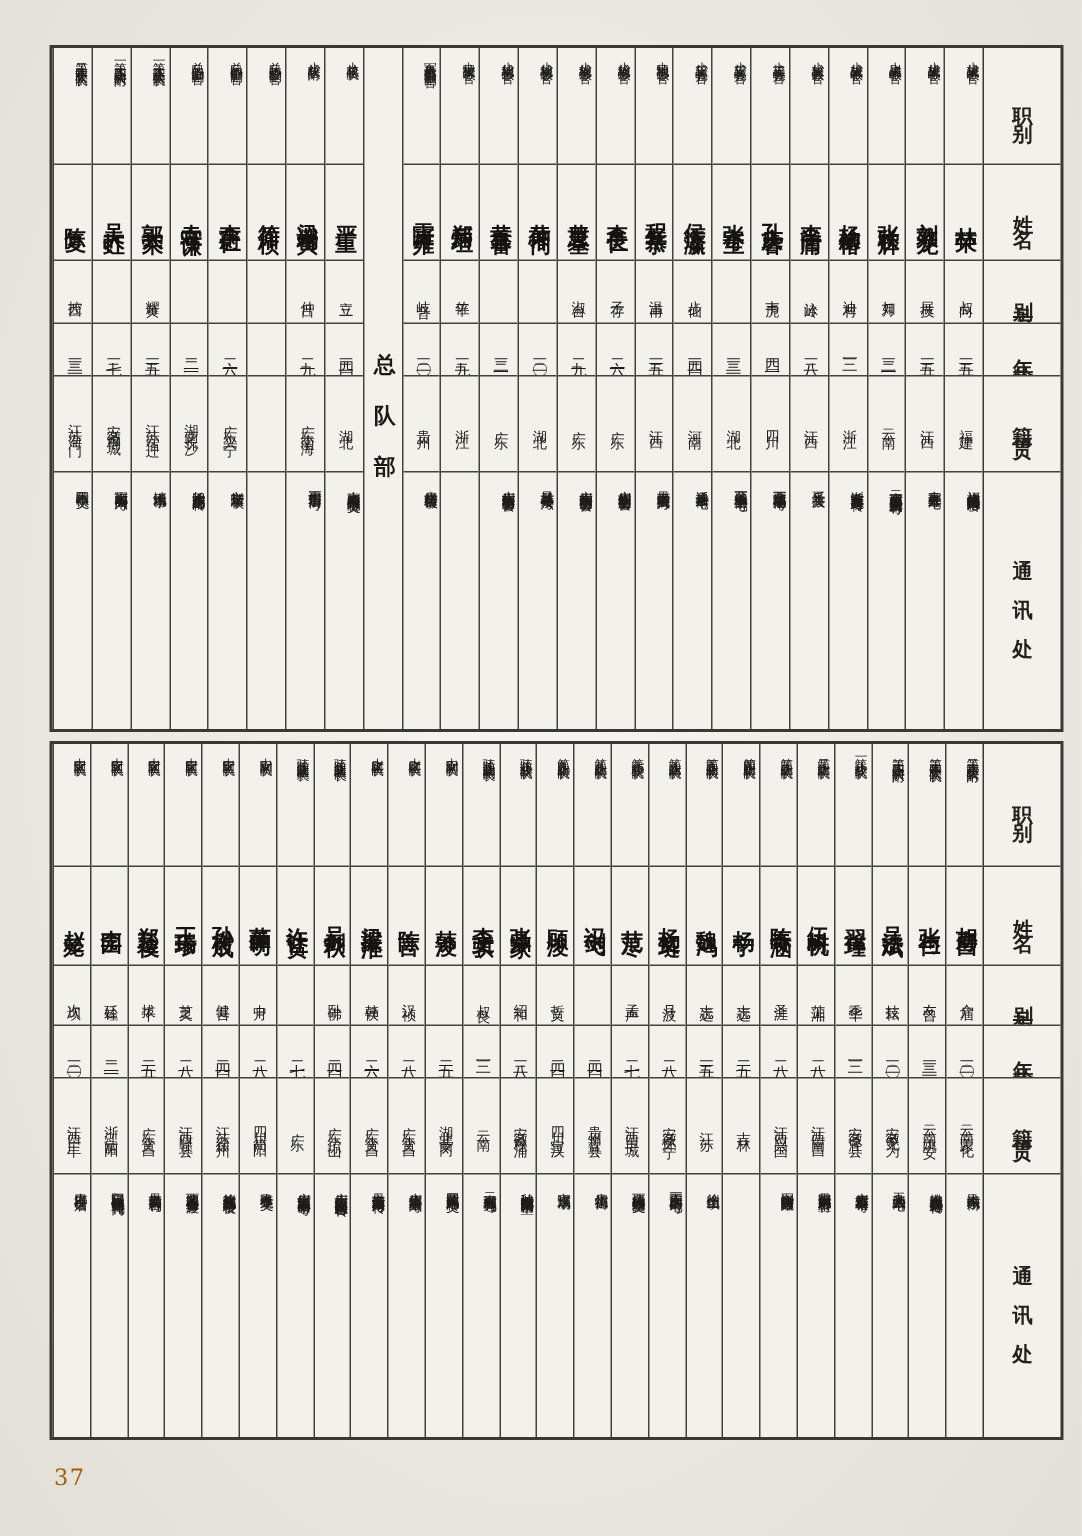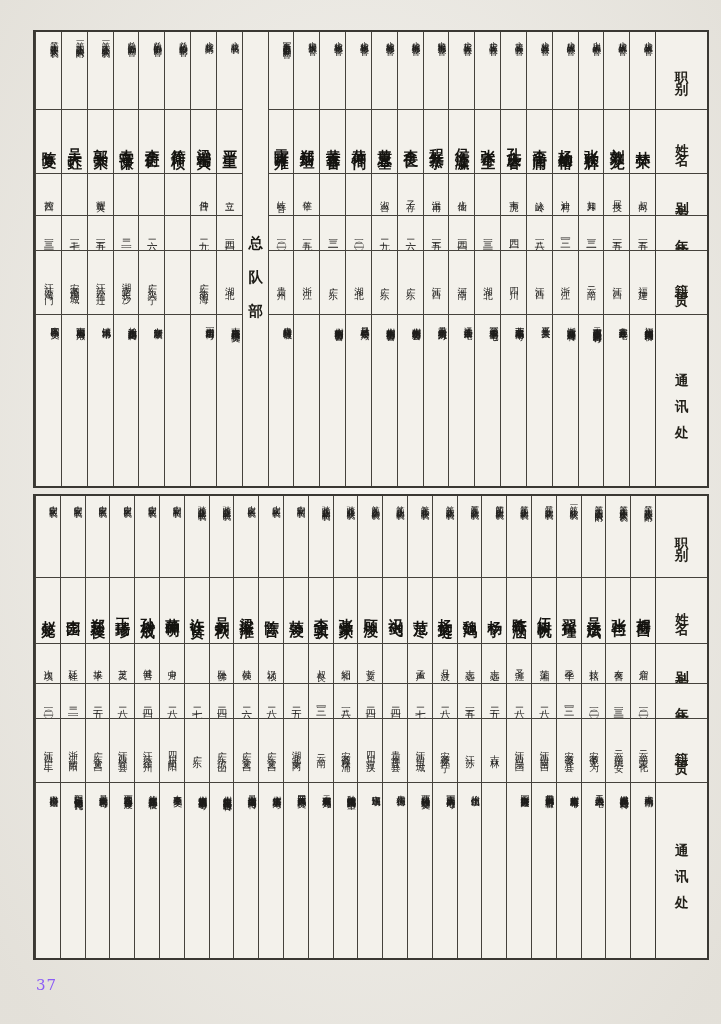--- a/index.html
+++ b/index.html
@@ -67,21 +67,21 @@
   .sectioncol{
     flex:1 1 0;min-width:0;border-left:1px solid #45423c;box-sizing:border-box;
     display:flex;justify-content:center;align-items:center;
   }
   .sectioncol>span{
     writing-mode:vertical-rl;text-orientation:upright;
     font-size:14.5px;font-weight:bold;letter-spacing:34px;padding-top:30px;color:#1a1914;
   }
   .pageno{
     position:absolute;left:36px;top:976px;
-    font-size:15px;letter-spacing:1px;color:#8b5cf6;
+    font-size:15px;letter-spacing:1px;color:#a16207;
     font-family:"DejaVu Serif", serif;
   }
 </style>
 </head>
 <body>
 
 <div class="paper-shade"></div>
 
 <div class="rtable t-top">
   <div class="col hdrcol">

